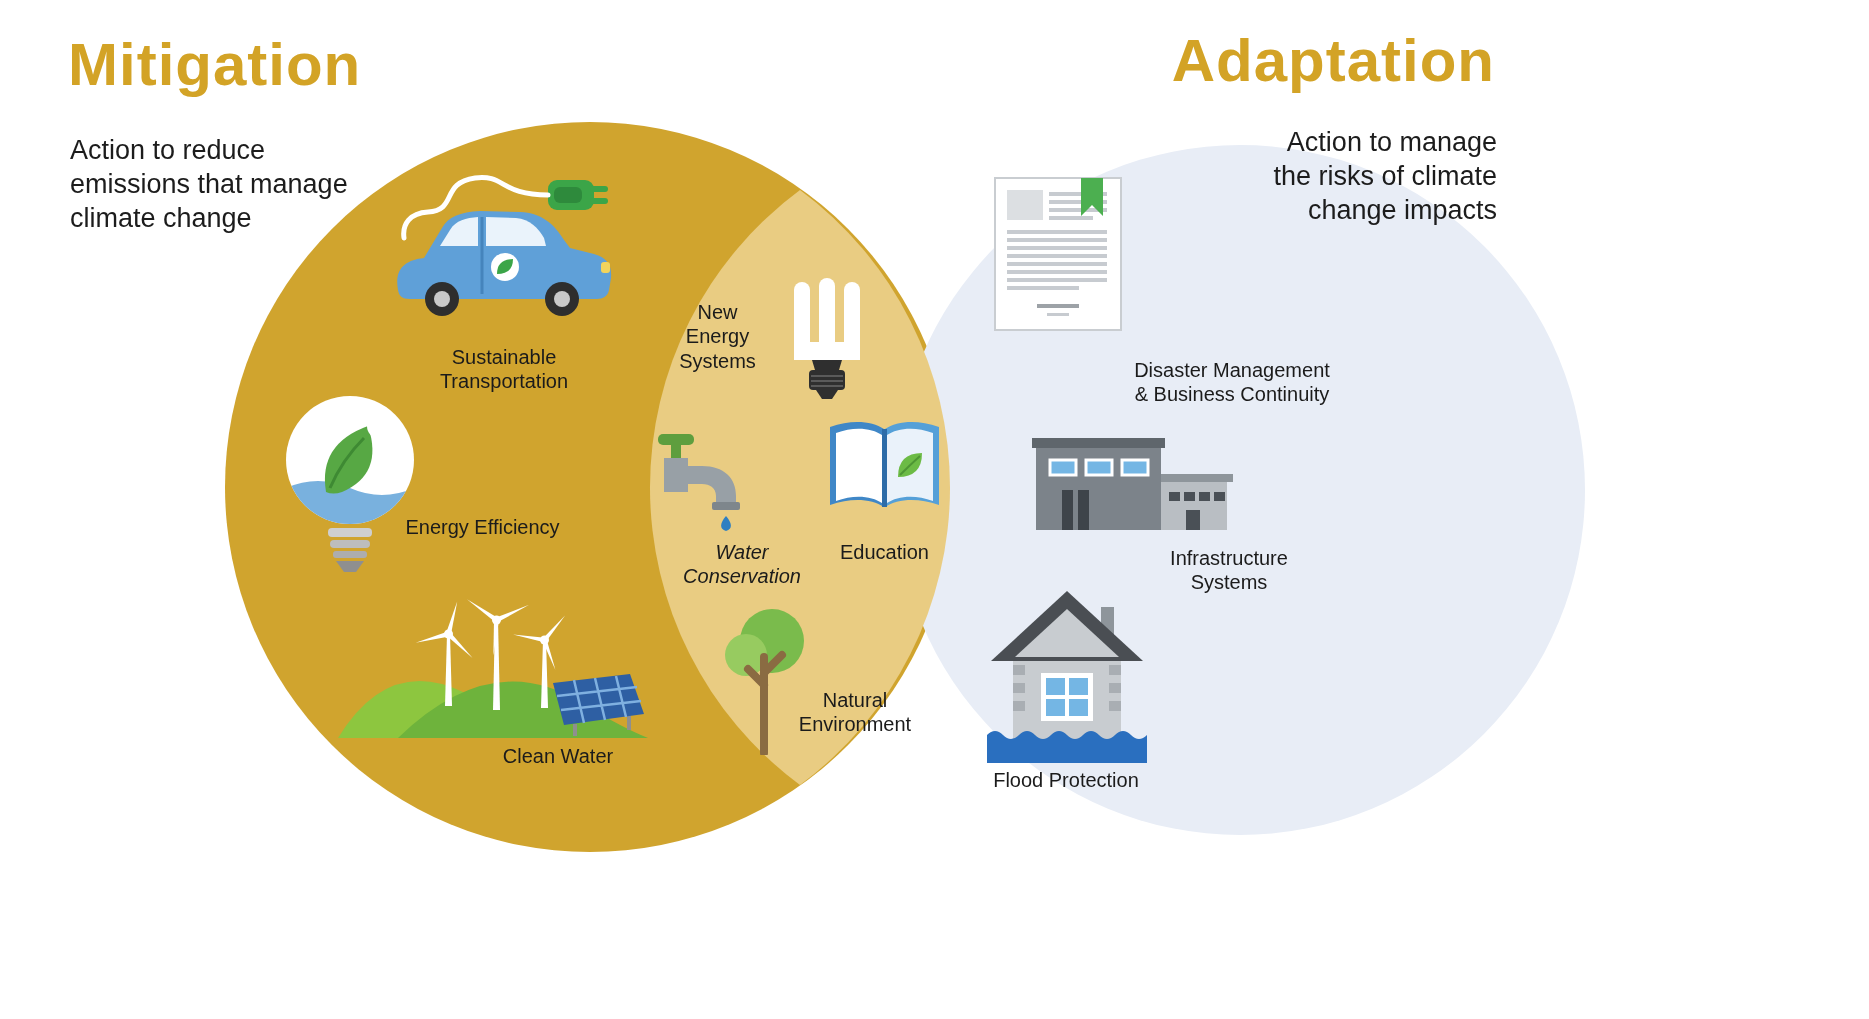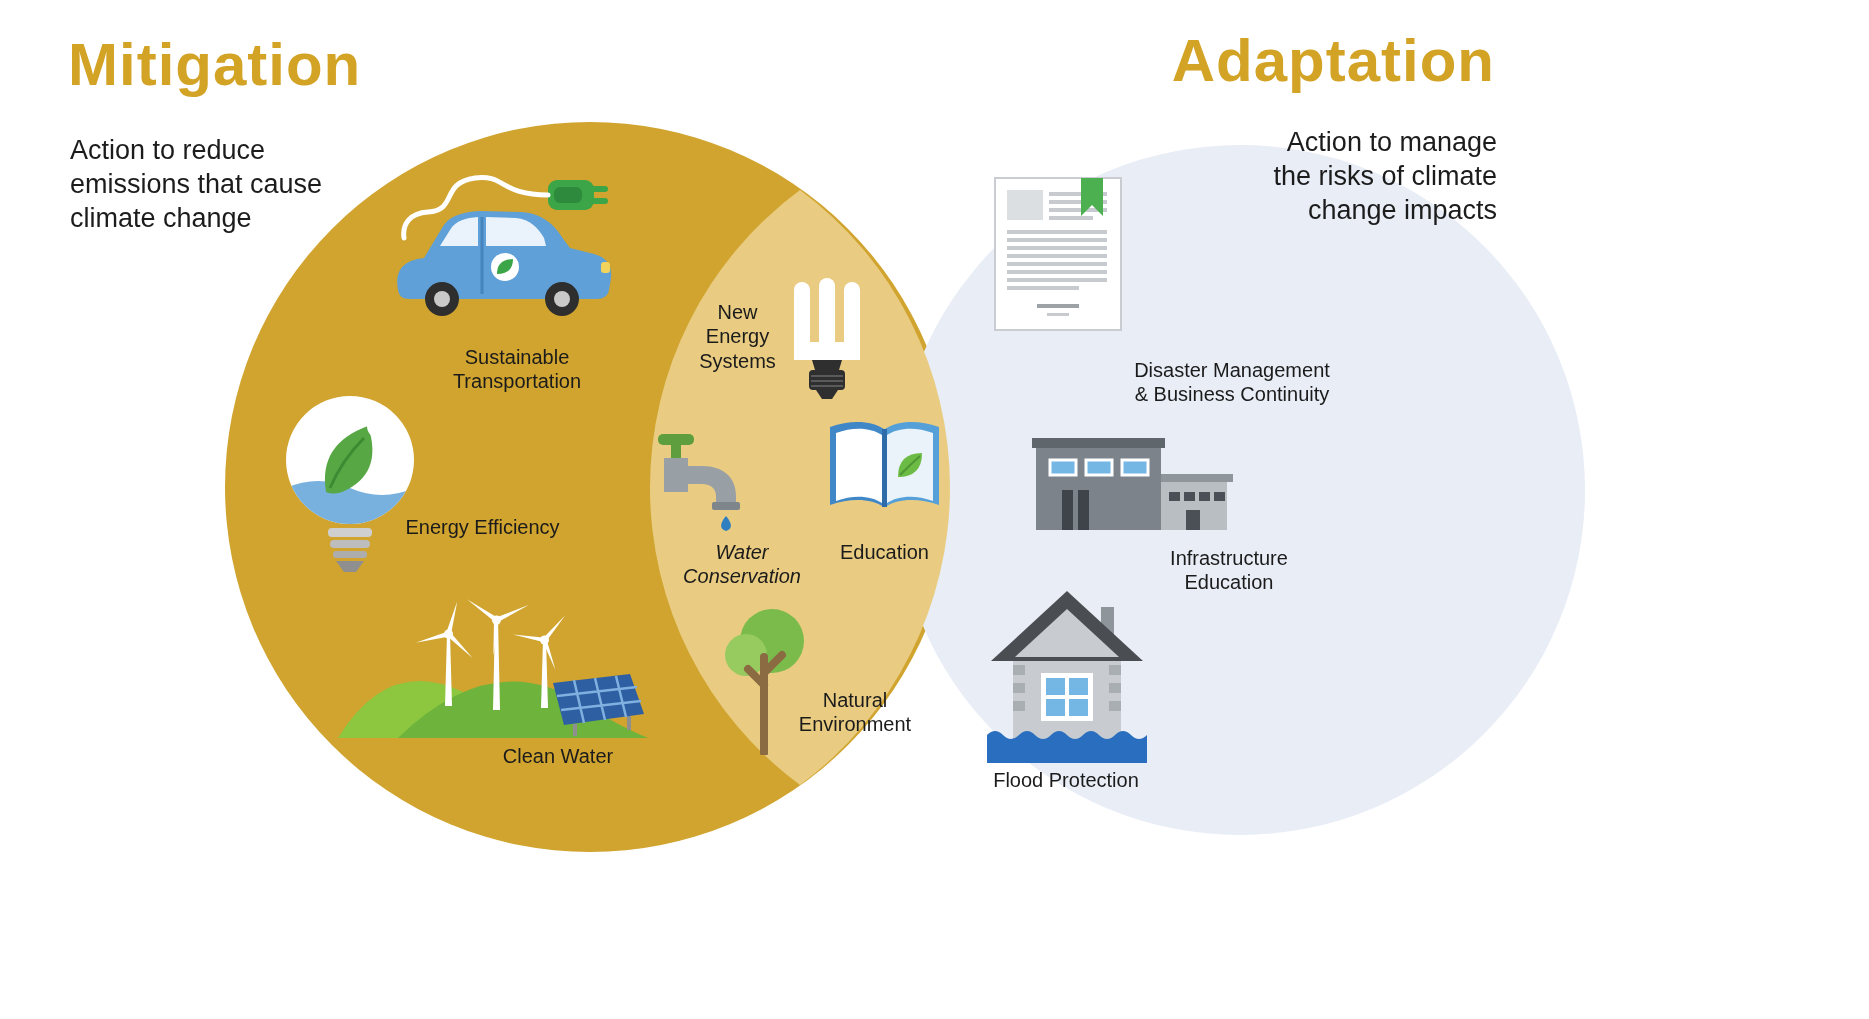--- a/index.html
+++ b/index.html
@@ -50,21 +50,21 @@
 
   <svg class="venn" width="1869" height="1019" viewBox="0 0 1869 1019">
     <circle cx="590" cy="487" r="365" fill="#d0a42e"></circle>
     <circle cx="1240" cy="490" r="345" fill="#e8edf6"></circle>
     <path d="M800 190 A 370 370 0 0 1 800 785 A 370 370 0 0 1 800 190 Z" fill="#e9cc82"></path>
   </svg>
 
   <h1 class="title right">Adaptation</h1>
   <h1 class="title left">Mitigation</h1>
   <p class="desc left">Action to reduce
-emissions that cause
+emissions that manage
 climate change</p>
   <p class="desc right">Action to manage
 the risks of climate
 change impacts</p>
 
   <div class="icon" style="left:380px;top:162px;">
     <svg width="250" height="185" viewBox="0 0 250 185">
       <rect x="168" y="18" width="46" height="30" rx="9" fill="#3ba548"></rect>
       <rect x="210" y="24" width="18" height="6" rx="3" fill="#3ba548"></rect>
       <rect x="210" y="36" width="18" height="6" rx="3" fill="#3ba548"></rect>
@@ -76,21 +76,21 @@
       <path d="M102 55 L 102 132" stroke="#4584bc" stroke-width="3"></path>
       <circle cx="125" cy="105" r="14" fill="#ffffff"></circle>
       <path d="M117 112 Q117 97 133 97 Q133 112 117 112 Z" fill="#3ba548"></path>
       <rect x="221" y="100" width="9" height="11" rx="3" fill="#f2d45c"></rect>
       <circle cx="62" cy="137" r="17" fill="#2e2e2e"></circle>
       <circle cx="62" cy="137" r="8" fill="#c9c9c9"></circle>
       <circle cx="182" cy="137" r="17" fill="#2e2e2e"></circle>
       <circle cx="182" cy="137" r="8" fill="#c9c9c9"></circle>
     </svg>
   </div>
-  <div class="vlabel" style="left:417px;top:345px;width:200px;">Sustainable
+  <div class="vlabel" style="left:404px;top:345px;width:200px;">Sustainable
 Transportation</div>
 
   <div class="icon" style="left:278px;top:388px;">
     <svg width="145" height="195" viewBox="0 0 145 195">
       <defs>
           <clipPath id="bulbClip">
             <circle cx="72" cy="72" r="64"></circle>
           </clipPath>
         </defs>
       <circle cx="72" cy="72" r="64" fill="#ffffff"></circle>
@@ -145,21 +145,21 @@
       <rect x="2" y="4" width="16" height="76" rx="8" fill="#ffffff"></rect>
       <rect x="27" y="0" width="16" height="80" rx="8" fill="#ffffff"></rect>
       <rect x="52" y="4" width="16" height="76" rx="8" fill="#ffffff"></rect>
       <rect x="2" y="64" width="66" height="18" fill="#ffffff"></rect>
       <path d="M20 82 L50 82 L47 92 L23 92 Z" fill="#2f2f2f"></path>
       <rect x="17" y="92" width="36" height="20" rx="4" fill="#2f2f2f"></rect>
       <path d="M24 112 L46 112 L40 121 L30 121 Z" fill="#2f2f2f"></path>
       <path d="M19 98 H51 M19 103 H51 M19 108 H51" stroke="#5a5a5a" stroke-width="2"></path>
     </svg>
   </div>
-  <div class="vlabel" style="left:690px;top:300px;width:95px;">New
+  <div class="vlabel" style="left:670px;top:300px;width:95px;">New
 Energy
 Systems</div>
 
   <div class="icon" style="left:650px;top:428px;">
     <svg width="100" height="110" viewBox="0 0 100 110">
       <rect x="8" y="6" width="36" height="11" rx="5" fill="#5e9e3e"></rect>
       <rect x="21" y="15" width="10" height="16" fill="#5e9e3e"></rect>
       <path d="M14 30 H38 V38 H52 C 74 38 86 50 86 68 V76 H66 V68 C66 60 60 56 52 56 H38 V64 H14 Z" fill="#98a0a6"></path>
       <rect x="62" y="74" width="28" height="8" rx="2" fill="#7e868c"></rect>
       <path d="M76 88 C82 95 83 101 76 103 C69 101 70 95 76 88 Z" fill="#2f7fc1"></path>
@@ -233,21 +233,21 @@
       <g fill="#4a5056">
         <rect x="141" y="60" width="11" height="9"></rect>
         <rect x="156" y="60" width="11" height="9"></rect>
         <rect x="171" y="60" width="11" height="9"></rect>
         <rect x="186" y="60" width="11" height="9"></rect>
         <rect x="158" y="78" width="14" height="20"></rect>
       </g>
     </svg>
   </div>
   <div class="vlabel" style="left:1129px;top:546px;width:200px;">Infrastructure
-Education</div>
+Systems</div>
 
   <div class="icon" style="left:985px;top:585px;">
     <svg width="165" height="182" viewBox="0 0 165 182">
       <rect x="116" y="22" width="13" height="30" fill="#8e959b"></rect>
       <rect x="28" y="70" width="108" height="84" fill="#c8ccd0"></rect>
       <g fill="#a9aeb3">
         <rect x="28" y="80" width="12" height="10"></rect>
         <rect x="28" y="98" width="12" height="10"></rect>
         <rect x="28" y="116" width="12" height="10"></rect>
         <rect x="124" y="80" width="12" height="10"></rect>

